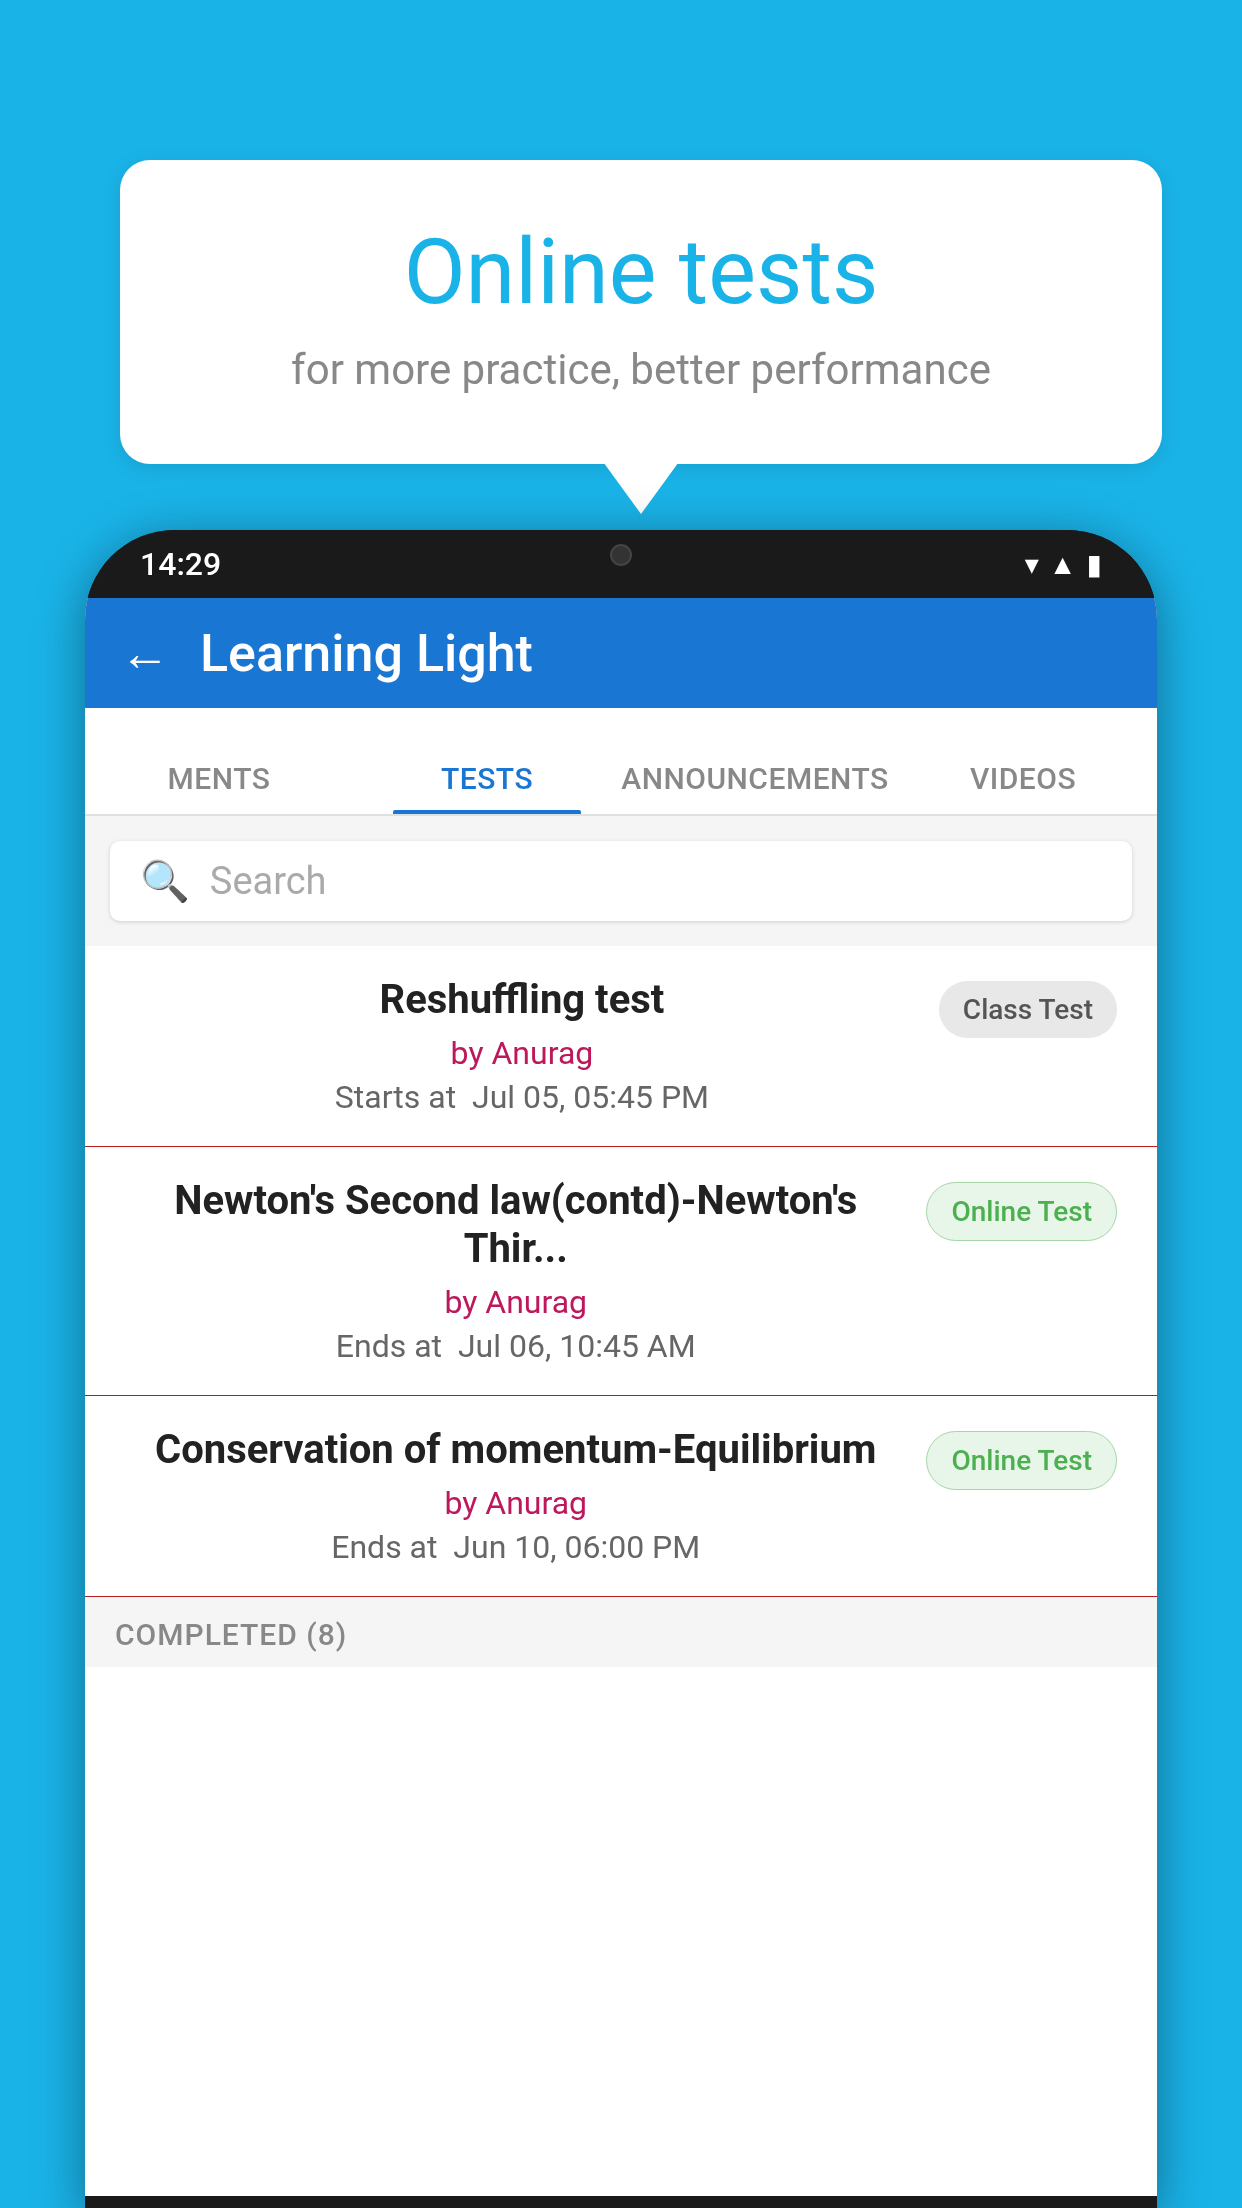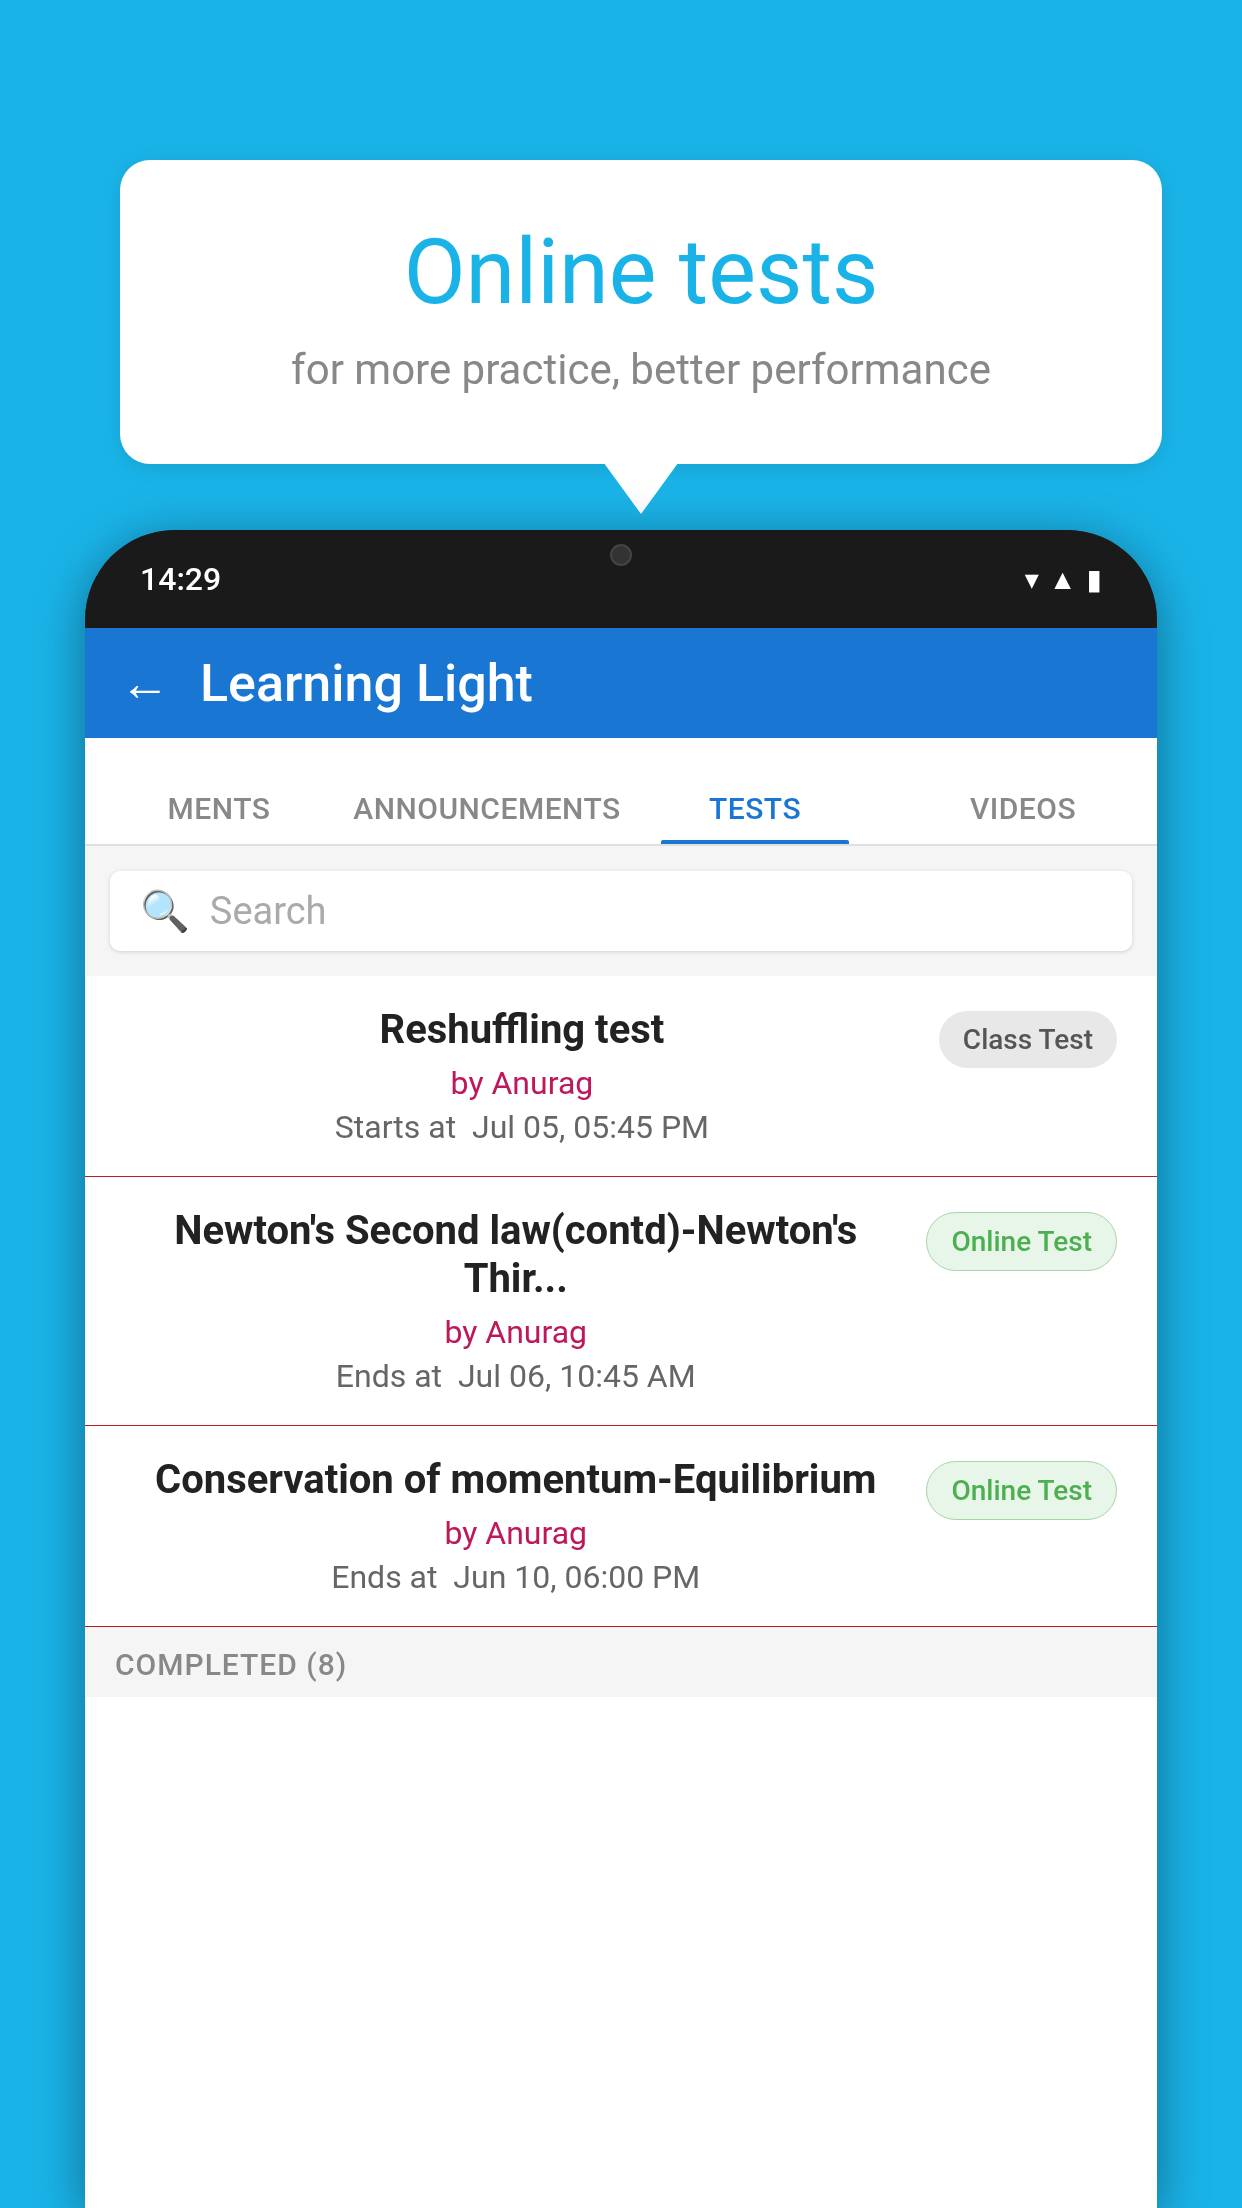--- a/index.html
+++ b/index.html
@@ -57,21 +57,21 @@
       bottom: 0;
       background: #1a1a1a;
       border-radius: 90px 90px 0 0;
       overflow: hidden;
       box-shadow: 0 10px 50px rgba(0,0,0,0.4);
     }
 
     
     .phone-top {
       background: #1a1a1a;
-      height: 98px;
+      height: 68px;
       position: relative;
       display: flex;
       align-items: center;
       justify-content: space-between;
       padding: 16px 55px;
       border-radius: 90px 90px 0 0;
     }
     .phone-time {
       color: #ffffff;
       font-size: 32px;
@@ -289,25 +289,25 @@
 
     <div class="app-header">
       <span class="back-arrow">←</span>
       <span class="app-title">Learning Light</span>
     </div>
 
     <div class="tabs-bar">
       <div class="tab-item">
         <span>MENTS</span>
       </div>
+      <div class="tab-item active">
+        <span>TESTS</span>
+      </div>
       <div class="tab-item">
         <span>ANNOUNCEMENTS</span>
-      </div>
-      <div class="tab-item active">
-        <span>TESTS</span>
       </div>
       <div class="tab-item">
         <span>VIDEOS</span>
       </div>
     </div>
 
     <div class="search-container">
       <div class="search-box">
         <span class="search-icon-svg">🔍</span>
         <span class="search-placeholder">Search</span>

